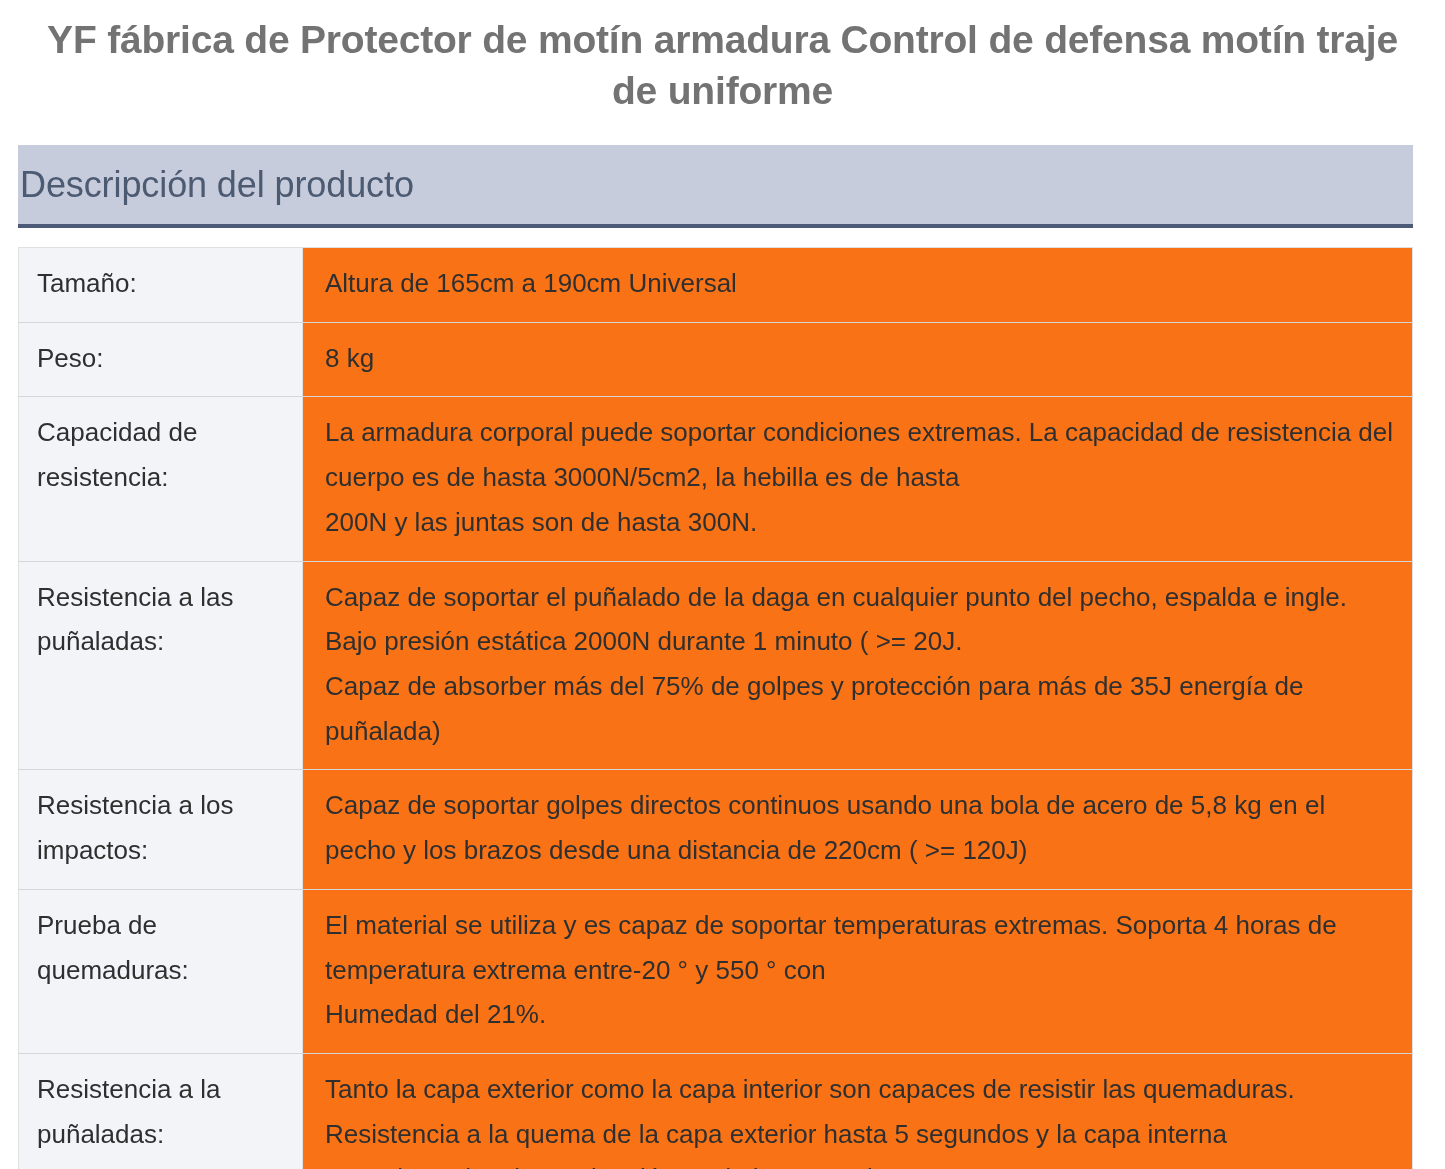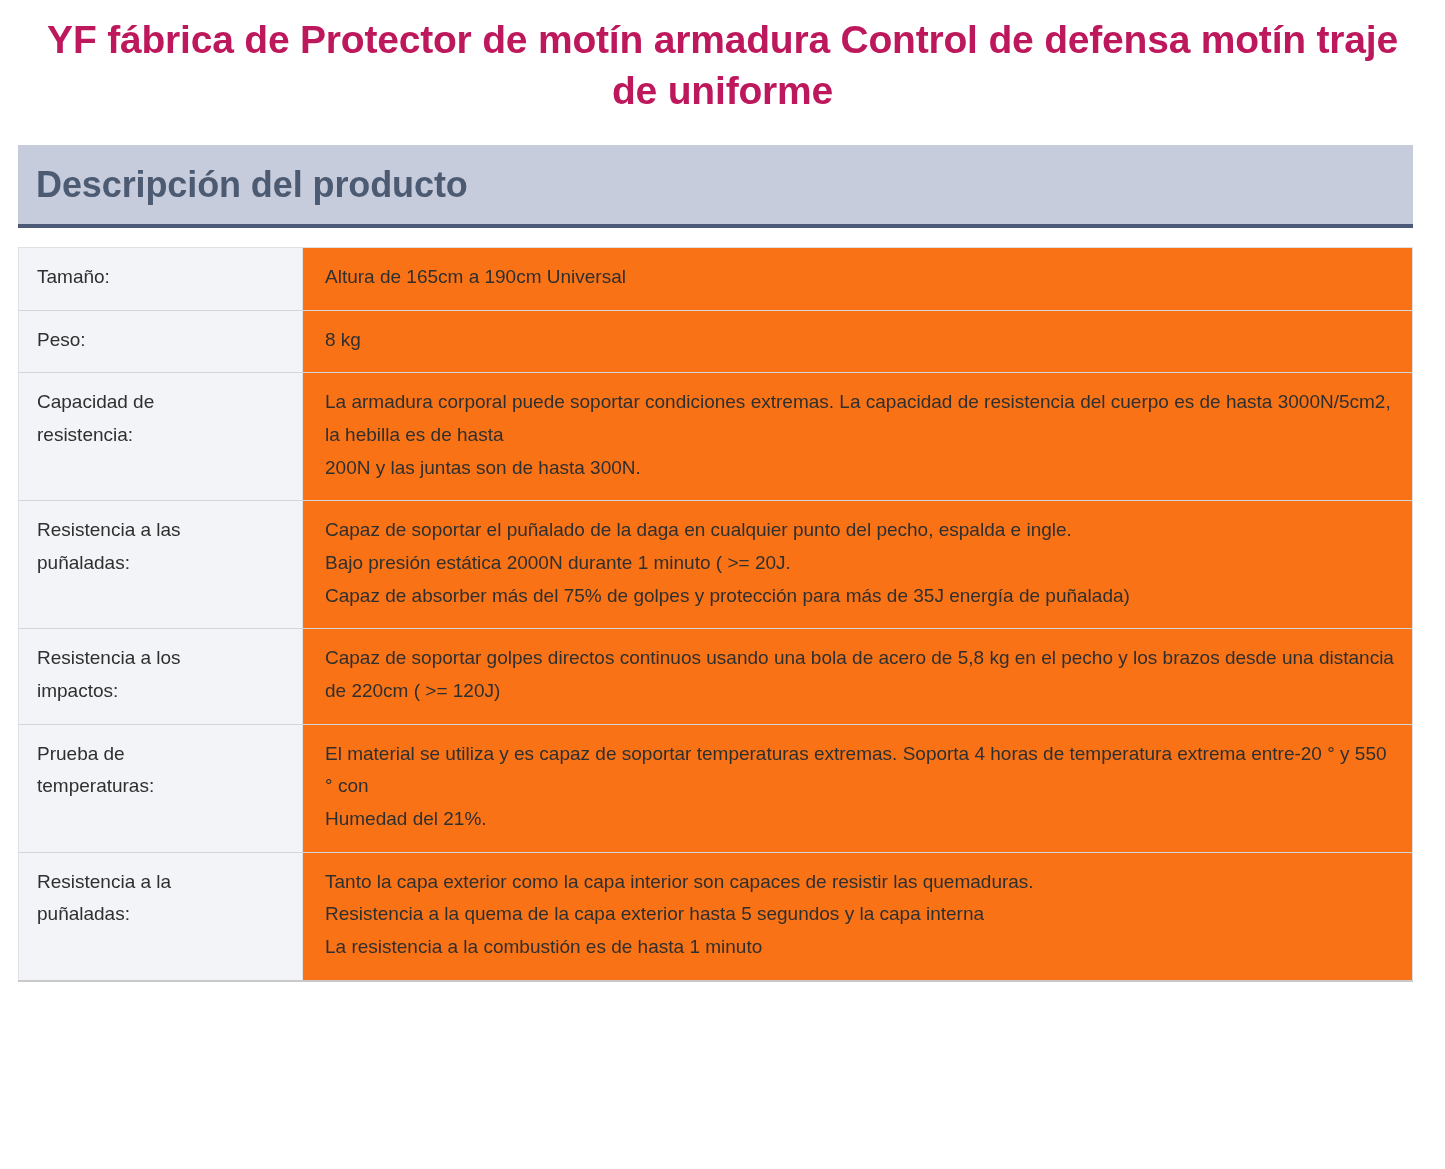--- a/index.html
+++ b/index.html
@@ -20,40 +20,40 @@
     box-sizing: border-box;
   }
 
   
   .product-title {
     margin: 0;
     padding: 14px 30px 0 30px;
     font-size: 39px;
     line-height: 1.32;
     font-weight: bold;
-    color: #be185d;
+    color: #737373;
     text-align: center;
     letter-spacing: -0.2px;
   }
 
   
   .section-header {
     margin: 28px 32px 0 18px;
     background: #c6ccdc;
     border-bottom: 4px solid #4c5a77;
     box-sizing: border-box;
     height: 83px;
     display: flex;
     align-items: center;
   }
   .section-header-title {
     font-size: 36px;
-    font-weight: bold;
+    font-weight: normal;
     color: #4c5a72;
-    padding-left: 18px;
+    padding-left: 2px;
     line-height: 1.1;
     letter-spacing: -0.1px;
   }
 
   
   .spec-table {
     margin: 19px 32px 0 18px;
     border-collapse: collapse;
     width: calc(100% - 50px);
     table-layout: fixed;
@@ -64,21 +64,21 @@
   }
   .spec-table col.c-label { width: 284px; }
   .spec-table col.c-value { width: auto; }
 
   .spec-table tr { }
 
   .spec-table td {
     border: 1px solid #e0e0e2;
     border-bottom: 1px solid #d6d6d9;
     vertical-align: top;
-    font-size: 19px;
+    font-size: 26px;
     line-height: 1.72;
     color: #2f2f2f;
   }
 
   .cell-label {
     background: #f2f4f8;
     padding: 13px 16px 16px 18px;
     color: #3a3a3a;
     border-right: 1px solid #d8d8dc;
   }
@@ -153,21 +153,21 @@
             <span class="line">Resistencia a los</span>
             <span class="line">impactos:</span>
           </td>
           <td class="cell-value">
             <span class="line">Capaz de soportar golpes directos continuos usando una bola de acero de 5,8 kg en el pecho y los brazos desde una distancia de 220cm ( &gt;= 120J)</span>
           </td>
         </tr>
         <tr>
           <td class="cell-label">
             <span class="line">Prueba de</span>
-            <span class="line">temperaturas:</span>
+            <span class="line">quemaduras:</span>
           </td>
           <td class="cell-value">
             <span class="line">El material se utiliza y es capaz de soportar temperaturas extremas. Soporta 4 horas de temperatura extrema entre-20 ° y 550 ° con</span>
             <span class="line">Humedad del 21%.</span>
           </td>
         </tr>
         <tr>
           <td class="cell-label">
             <span class="line">Resistencia a la</span>
             <span class="line">puñaladas:</span>

